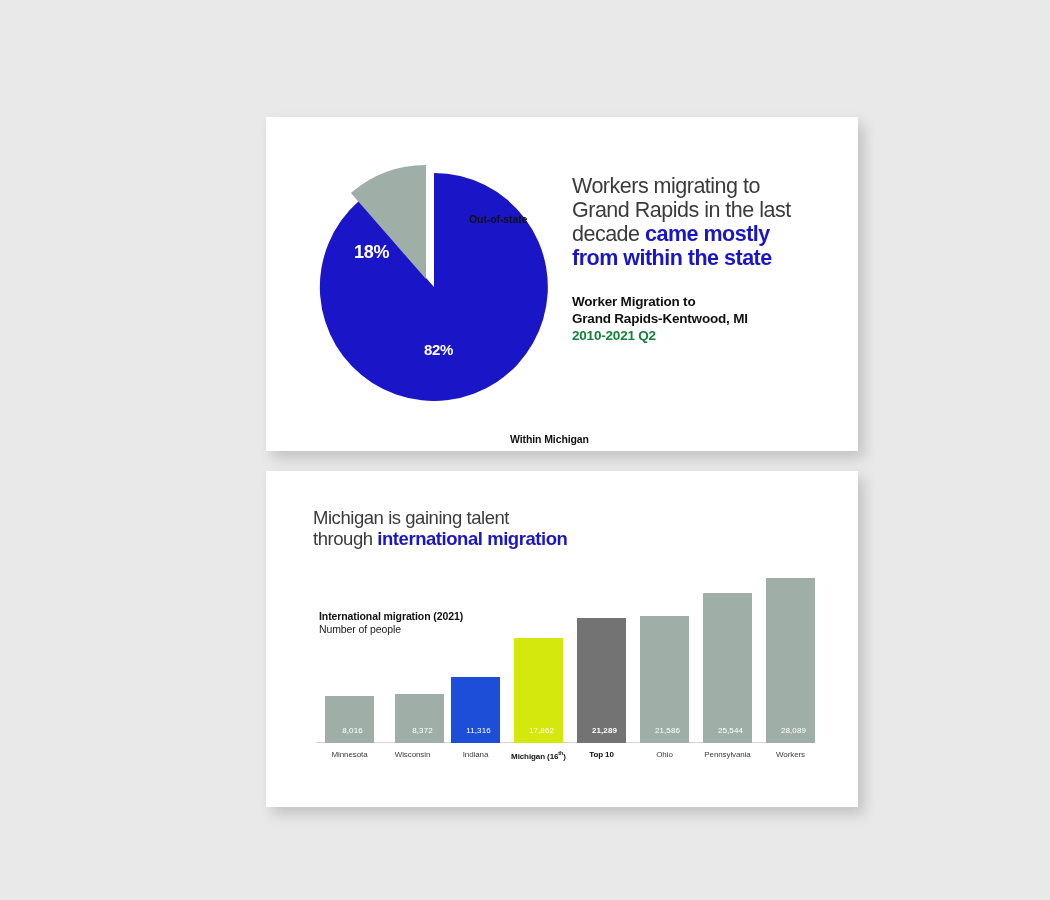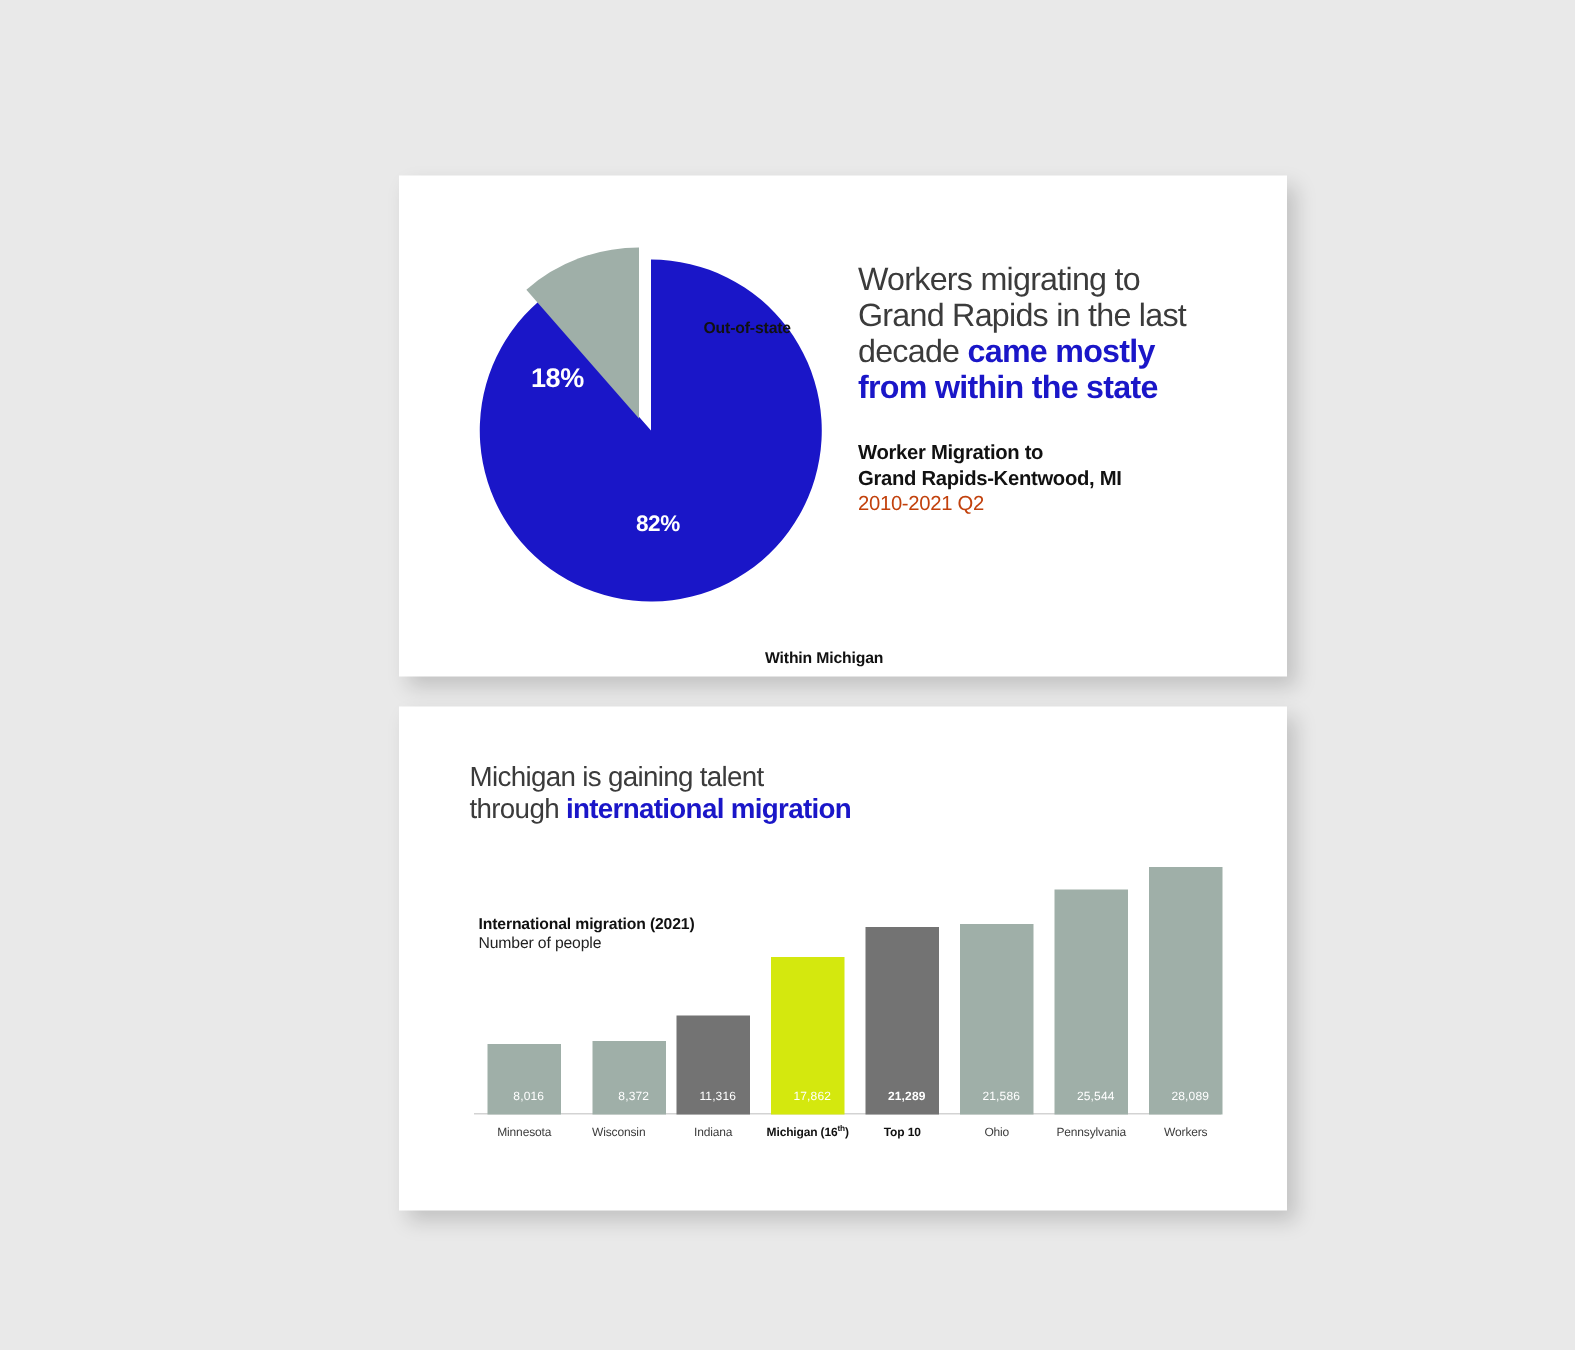--- a/index.html
+++ b/index.html
@@ -115,22 +115,22 @@
   .sub-strong {
     font-size: 13.5px;
     line-height: 16.5px;
     font-weight: 700;
     color: #111111;
     letter-spacing: -0.2px;
   }
   .sub-light {
     font-size: 13.5px;
     line-height: 17px;
-    font-weight: 400;
-    color: #c2410c;
+    font-weight: 700;
+    color: #15803d;
     letter-spacing: -0.2px;
   }
 
   
   .bars-title {
     position: absolute;
     left: 47px;
     top: 36px;
     font-size: 18.5px;
     line-height: 21px;
@@ -296,21 +296,21 @@
           <div class="bar" style="height: 47px; background: rgb(159, 175, 168);">
             <div class="bar-value">8,016</div>
           </div>
         </div>
         <div class="bar-slot" style="left: 76px; height: 49px;">
           <div class="bar" style="height: 49px; background: rgb(159, 175, 168);">
             <div class="bar-value">8,372</div>
           </div>
         </div>
         <div class="bar-slot" style="left: 132px; height: 66px;">
-          <div class="bar" style="height: 66px; background: #737373;">
+          <div class="bar" style="height: 66px; background: #1d4ed8;">
             <div class="bar-value">11,316</div>
           </div>
         </div>
         <div class="bar-slot" style="left: 195px; height: 105px;">
           <div class="bar" style="height: 105px; background: rgb(212, 232, 14);">
             <div class="bar-value">17,862</div>
           </div>
         </div>
         <div class="bar-slot" style="left: 258px; height: 125px;">
           <div class="bar" style="height: 125px; background: #737373;">

